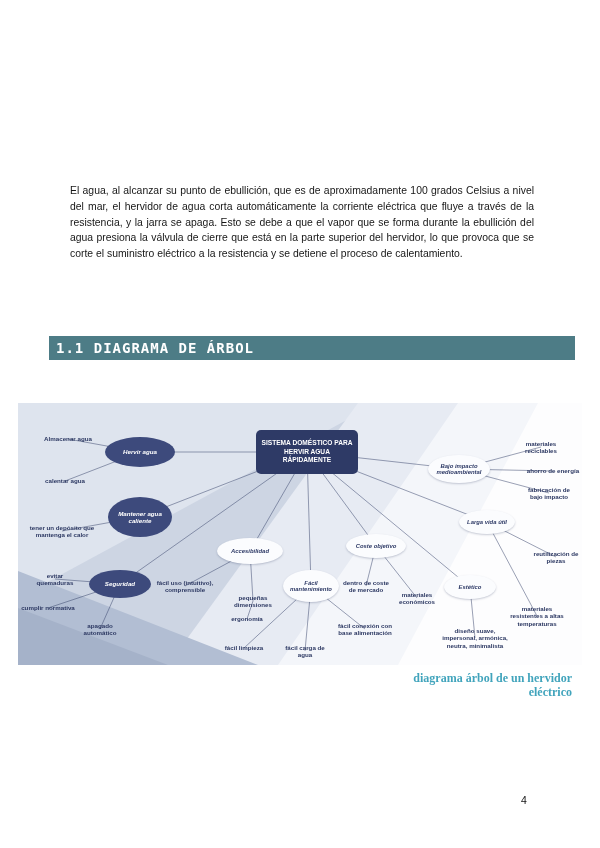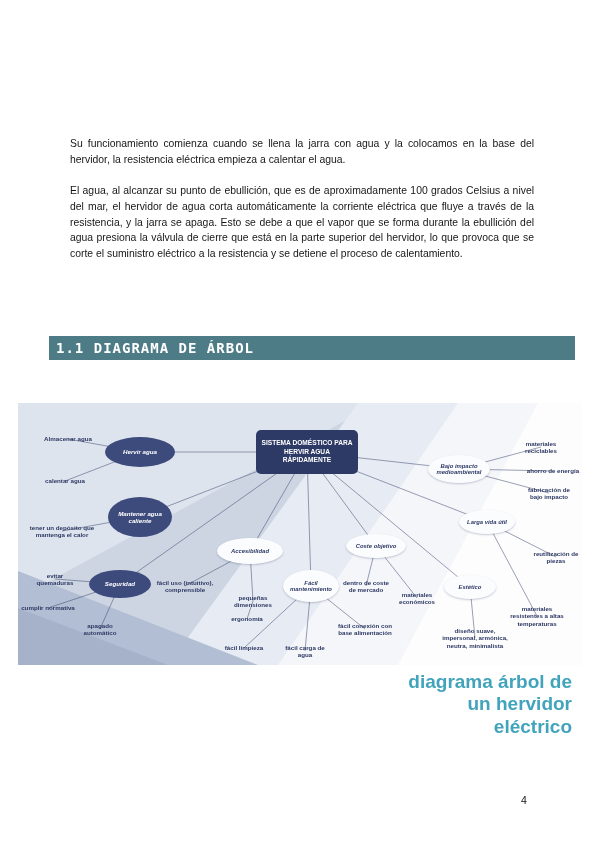--- a/index.html
+++ b/index.html
@@ -20,29 +20,28 @@
     justify-content:center;text-align:center;}
   .central{width:94px;height:40px;background:#2e3a66;color:#ffffff;border-radius:5px;
     font-size:6.6px;font-weight:bold;line-height:1.35;padding:2px 4px;}
   .edark{background:#3d4a7c;color:#ffffff;border-radius:50%;font-size:6.2px;font-weight:bold;
     font-style:italic;line-height:1.15;padding:2px 3px;}
   .elight{background:#fbfcfe;color:#2e3a66;border-radius:50%;font-size:5.9px;font-weight:bold;
     font-style:italic;line-height:1.1;padding:2px 3px;box-shadow:0 1px 2px rgba(40,50,90,.25);}
   .leaf{color:#2c3862;font-size:6.2px;font-weight:bold;line-height:1.2;}
 
   .caption{position:absolute;right:28px;top:671px;width:172px;text-align:right;color:#41a4bc;
-    font-size:19px;font-weight:bold;line-height:1.18;}
+    font-size:12px;font-weight:bold;line-height:1.18;font-family:Liberation Serif, serif;}
   .pagenum{position:absolute;left:521px;top:794px;font-size:10.5px;color:#111111;}
 </style>
 </head>
 <body>
 
 <div class="page">
 
-  <p class="para" style="top:126px">Su funcionamiento comienza cuando se llena la jarra con agua y la colocamos en la base del hervidor, la resistencia eléctrica empieza a calentar el agua.</p>
   <p class="para" style="top:173px">El agua, al alcanzar su punto de ebullición, que es de aproximadamente 100 grados Celsius a nivel del mar, el hervidor de agua corta automáticamente la corriente eléctrica que fluye a través de la resistencia, y la jarra se apaga. Esto se debe a que el vapor que se forma durante la ebullición del agua presiona la válvula de cierre que está en la parte superior del hervidor, lo que provoca que se corte el suministro eléctrico a la resistencia y se detiene el proceso de calentamiento.</p>
 
   <div class="heading-bar">
     <span>1.1 DIAGRAMA DE ÁRBOL</span>
   </div>
 
   <div class="diagram">
     <svg class="diagram-bg" viewBox="0 0 564 262" preserveAspectRatio="none">
       <rect width="564" height="262" fill="#cdd5e3"></rect>
       <polygon points="0,0 360,0 0,195" fill="#dee4ee"></polygon>

